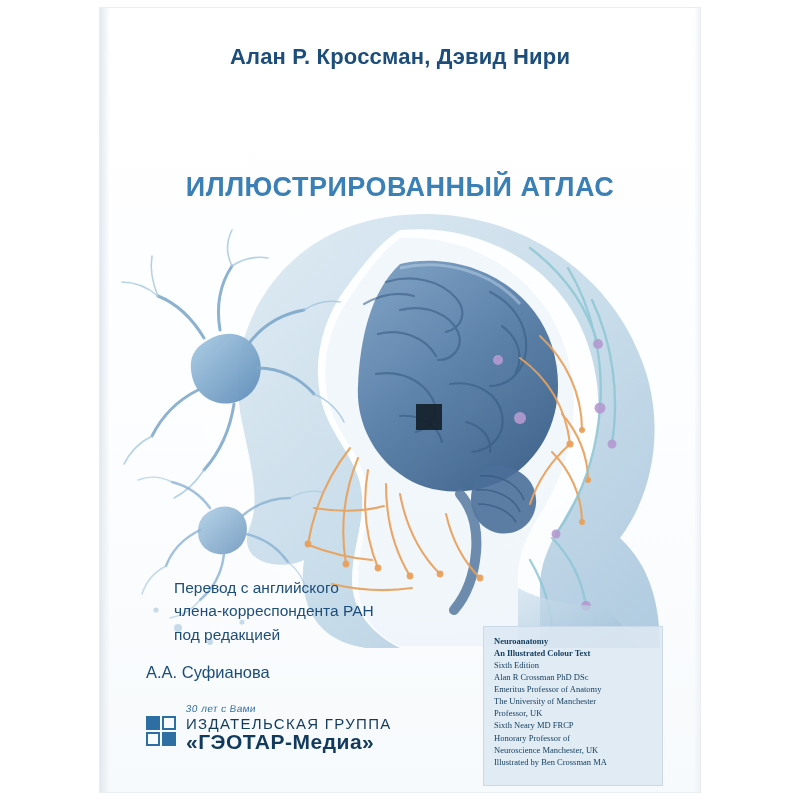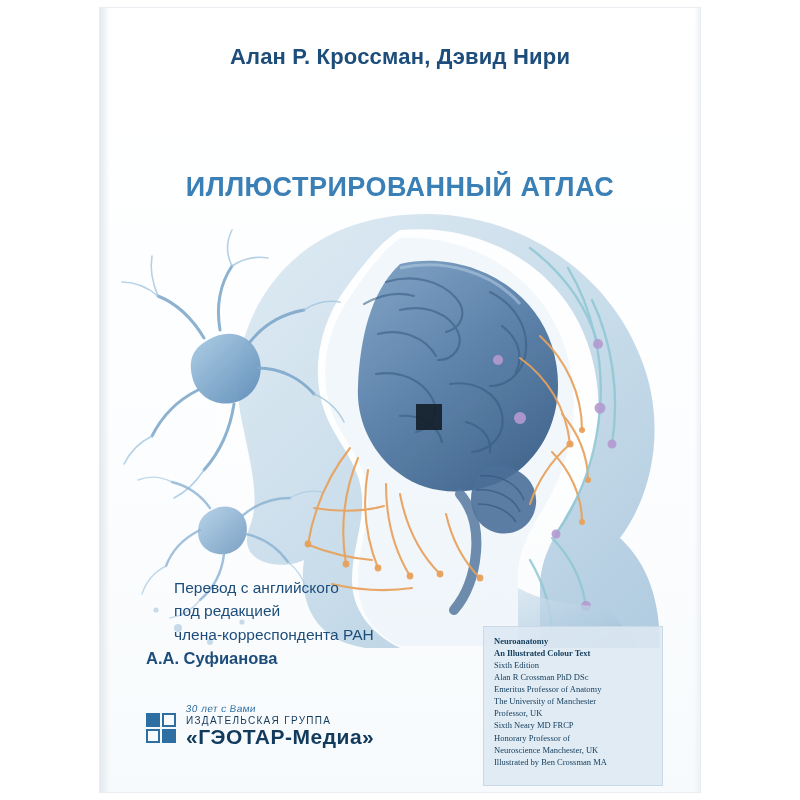--- a/index.html
+++ b/index.html
@@ -99,23 +99,23 @@
     left: 46px;
     top: 568px;
     width: 300px;
     z-index: 9;
     color: #1d4d7a;
     font-size: 15.5px;
     line-height: 1.5;
   }
   .credit .line { display: block; margin-left: 28px; }
   .credit .editor {
-    font-weight: bold;
+    font-weight: normal;
     font-size: 16.5px;
-    margin-top: 0;
+    margin-top: 14px;
     display: block;
   }
 
   
   .publisher {
     position: absolute;
     left: 46px;
     top: 696px;
     width: 270px;
     z-index: 9;
@@ -135,21 +135,21 @@
   }
   .pub-text { display: flex; flex-direction: column; line-height: 1.05; }
   .pub-anniv {
     font-size: 10px;
     color: #2e6fa3;
     letter-spacing: 0.4px;
     transform: skewX(-8deg);
     margin-bottom: 1px;
   }
   .pub-group {
-    font-size: 10px;
+    font-size: 15px;
     letter-spacing: 1.3px;
     color: #123a5c;
   }
   .pub-name {
     font-size: 21px;
     font-weight: bold;
     letter-spacing: 0.5px;
     color: #123a5c;
   }
 
@@ -391,22 +391,22 @@
           <circle cx="142" cy="414" r="2.6"></circle>
         </g>
       </svg>
     </div>
 
     <div class="authors">Алан Р. Кроссман, Дэвид Нири</div>
     <div class="subtitle">ИЛЛЮСТРИРОВАННЫЙ АТЛАС</div>
 
     <div class="credit">
       <span class="line">Перевод с английского</span>
+      <span class="line">члена-корреспондента РАН</span>
       <span class="line">под редакцией</span>
-      <span class="line">члена-корреспондента РАН</span>
       <span class="editor">А.А. Суфианова</span>
     </div>
 
     <div class="publisher">
       <div class="pub-mark">
         <div class="sq" style="left:0;top:4px;width:14px;height:14px;background:#2e6fa3;"></div>
         <div class="sq" style="left:16px;top:4px;width:14px;height:14px;border:2px solid #2e6fa3;"></div>
         <div class="sq" style="left:0;top:20px;width:14px;height:14px;border:2px solid #2e6fa3;"></div>
         <div class="sq" style="left:16px;top:20px;width:14px;height:14px;background:#2e6fa3;"></div>
       </div>

